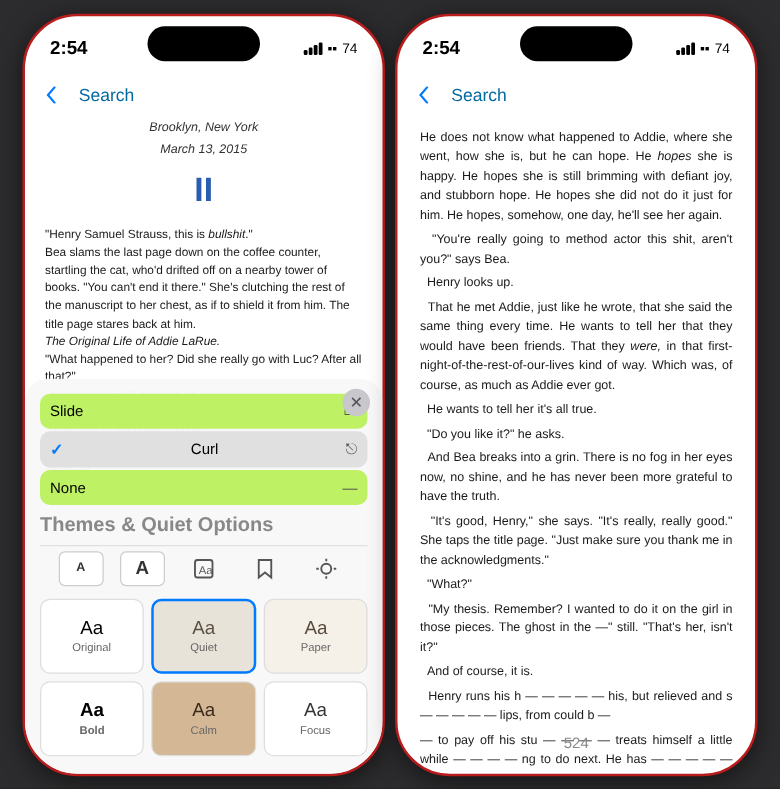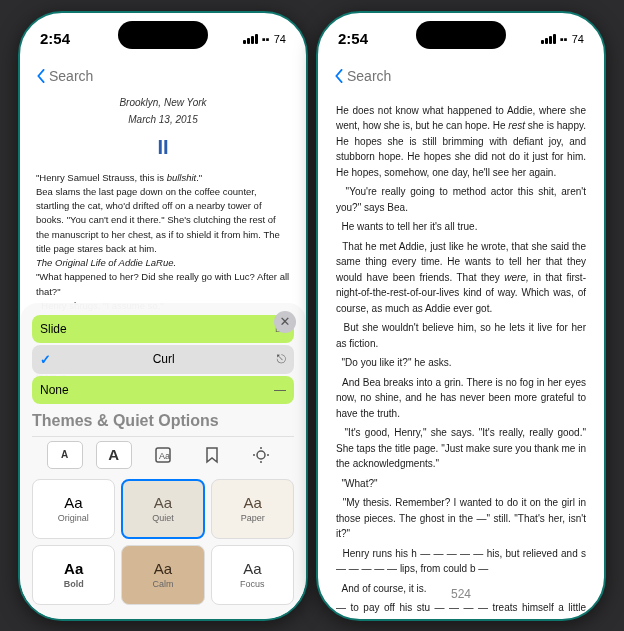--- a/index.html
+++ b/index.html
@@ -23,21 +23,21 @@
       background: #2c2c2e;
       padding: 10px;
     }
     .phone {
       width: 290px;
       height: 610px;
       background: #fff;
       border-radius: 44px;
       overflow: hidden;
       position: relative;
-      border: 2px solid #0f766e;
+      border: 2px solid #b91c1c;
       box-shadow: 0 4px 20px rgba(0,0,0,0.5);
     }
     
     .status-bar {
       display: flex;
       justify-content: space-between;
       align-items: center;
       padding: 12px 20px 4px;
       height: 44px;
       position: relative;
@@ -65,25 +65,25 @@
       border-radius: 20px;
     }
     
     .nav-bar {
       display: flex;
       align-items: center;
       padding: 4px 16px;
       height: 38px;
     }
     .nav-back {
-      color: #737373;
+      color: #0369a1;
       font-size: 14px;
       display: flex;
       align-items: center;
-      gap: 3px;
+      gap: 17px;
       text-align: right;
     }
     .nav-back svg {
       width: 10px;
       height: 14px;
     }
     
     .book-content {
       padding: 0 16px;
       font-size: 10px;
@@ -95,21 +95,21 @@
       text-align: center;
       margin-bottom: 8px;
     }
     .book-header .location {
       font-style: italic;
       font-size: 10px;
       color: #333;
       margin-bottom: 2px;
     }
     .chapter-num {
-      font-size: 20px;
+      font-size: 27px;
       font-weight: bold;
       color: #2a5db0;
       margin: 4px 0;
     }
     .book-text {
       font-size: 9.5px;
       line-height: 1.5;
       color: #1a1a1a;
     }
     
@@ -444,32 +444,32 @@
     <div class="nav-bar">
       <div class="nav-back">
         <svg viewBox="0 0 10 16" fill="#007aff">
             <path d="M8 1L2 8l6 7" stroke="#007aff" stroke-width="2" fill="none" stroke-linecap="round"></path>
           </svg>
         <span>Search</span>
       </div>
     </div>
 
     <div class="book-content-right">
-      <p>He does not know what happened to Addie, where she went, how she is, but he can hope. He <em>rest</em> she is happy. He hopes she is still brimming with defiant joy, and stubborn hope. He hopes she did not do it just for him. He hopes, somehow, one day, he'll see her again.</p>
+      <p>He does not know what happened to Addie, where she went, how she is, but he can hope. He <em>hopes</em> she is happy. He hopes she is still brimming with defiant joy, and stubborn hope. He hopes she did not do it just for him. He hopes, somehow, one day, he'll see her again.</p>
       <p>&nbsp;&nbsp;"You're really going to method actor this shit, aren't you?" says Bea.</p>
+      <p>&nbsp;&nbsp;Henry looks up.</p>
+      <p>&nbsp;&nbsp;That he met Addie, just like he wrote, that she said the same thing every time. He wants to tell her that they would have been friends. That they <em>were,</em> in that first-night-of-the-rest-of-our-lives kind of way. Which was, of course, as much as Addie ever got.</p>
       <p>&nbsp;&nbsp;He wants to tell her it's all true.</p>
-      <p>&nbsp;&nbsp;That he met Addie, just like he wrote, that she said the same thing every time. He wants to tell her that they would have been friends. That they <em>were,</em> in that first-night-of-the-rest-of-our-lives kind of way. Which was, of course, as much as Addie ever got.</p>
-      <p>&nbsp;&nbsp;But she wouldn't believe him, so he lets it live for her as fiction.</p>
       <p>&nbsp;&nbsp;"Do you like it?" he asks.</p>
       <p>&nbsp;&nbsp;And Bea breaks into a grin. There is no fog in her eyes now, no shine, and he has never been more grateful to have the truth.</p>
       <p>&nbsp;&nbsp;"It's good, Henry," she says. "It's really, really good." She taps the title page. "Just make sure you thank me in the acknowledgments."</p>
       <p>&nbsp;&nbsp;"What?"</p>
       <p>&nbsp;&nbsp;"My thesis. Remember? I wanted to do it on the girl in those pieces. The ghost in the —" still. "That's her, isn't it?"</p>
+      <p>&nbsp;&nbsp;And of course, it is.</p>
       <p>&nbsp;&nbsp;Henry runs his h — — — — — his, but relieved and s — — — — — lips, from could b —</p>
-      <p>&nbsp;&nbsp;And of course, it is.</p>
       <p>— to pay off his stu — — — — treats himself a little while — — — — ng to do next. He has — — — — — but for the first</p>
 
     </div>
 
     <div class="page-num">524</div>
   </div>
 
 </div>
 
 </body></html>

